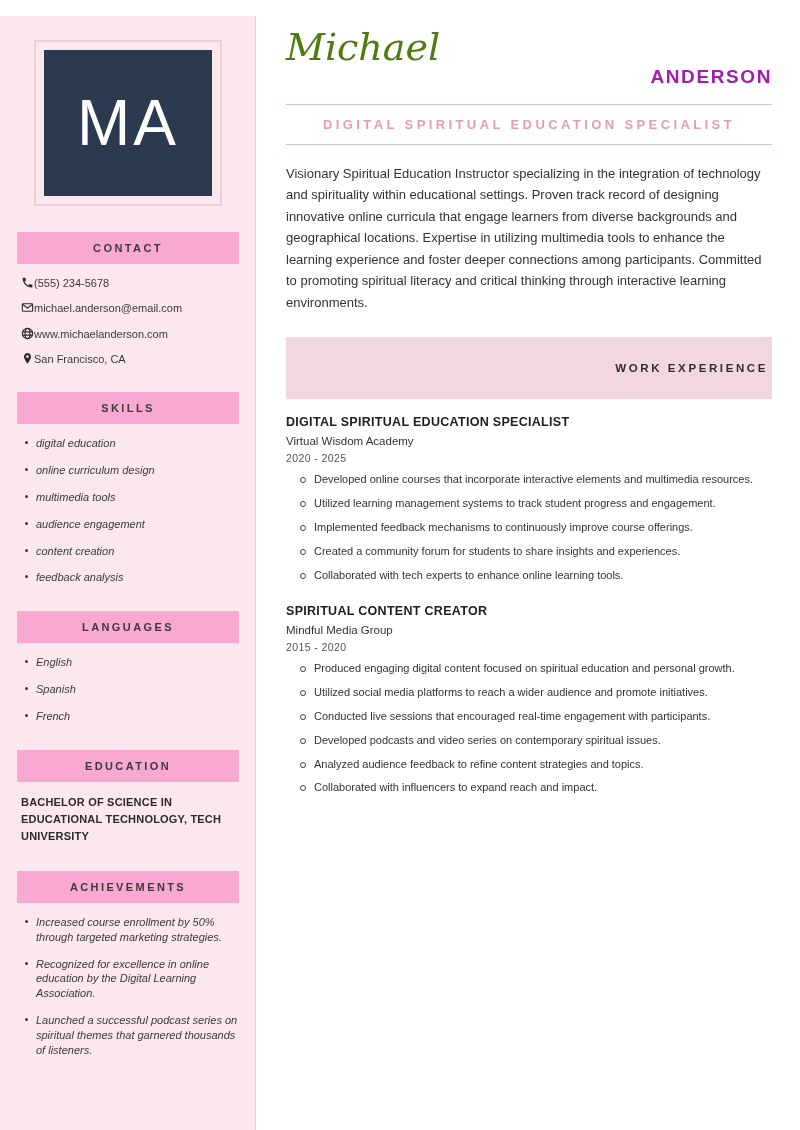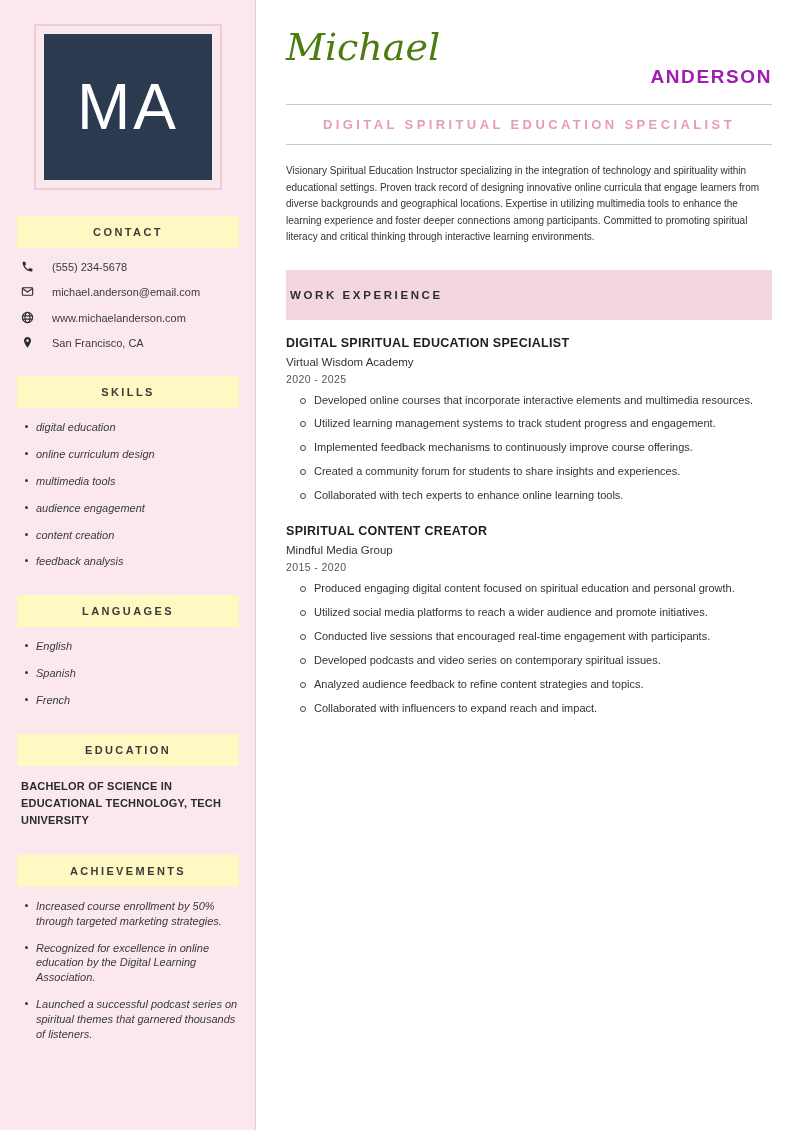--- a/index.html
+++ b/index.html
@@ -19,20 +19,21 @@
     display: flex;
     background: #ffffff;
   }
   
   .sidebar {
     width: 256px;
     min-width: 256px;
     background: #fbe8ec;
     padding: 0 17px;
     position: relative;
+    margin-top: 16px;
   }
   .sidebar:after {
     content: "";
     position: absolute;
     top: 0; right: 0; width: 1px; height: 100%;
     background: #e9c9d2;
   }
   .monogram-frame {
     margin: 24px 17px 0 17px;
     border: 2px solid #f0cdd6;
@@ -47,33 +48,33 @@
     justify-content: center;
   }
   .monogram span {
     color: #ffffff;
     font-size: 64px;
     letter-spacing: 3px;
     font-weight: 400;
     font-family: "Liberation Sans", sans-serif;
   }
   .side-heading {
-    background: #fef9c3;
+    background: #f9a8d4;
     text-align: center;
     font-size: 11px;
     font-weight: bold;
     letter-spacing: 2.4px;
     color: #3a3a3a;
     padding: 10px 4px;
     margin: 26px 0 12px 0;
   }
   .contact-row {
     display: flex;
     align-items: flex-start;
-    gap: 18px;
+    gap: 0;
     font-size: 11px;
     color: #3a3a3a;
     margin: 0 0 11px 4px;
     line-height: 1.3;
   }
   .contact-row .ic {
     width: 13px; height: 13px;
     flex: 0 0 13px;
     display: block;
     margin-top: 0px;
@@ -137,33 +138,33 @@
   .job-title {
     text-align: center;
     color: #e79dae;
     font-size: 13px;
     font-weight: bold;
     letter-spacing: 3.4px;
     padding: 12px 0 12px 0;
     border-bottom: 1px solid #d9c2c8;
   }
   .summary {
-    font-size: 10px;
+    font-size: 13px;
     line-height: 1.65;
     color: #333;
     margin: 18px 0 0 0;
   }
   .section-bar {
     background: #f3d7de;
-    text-align: left;
+    text-align: right;
     font-size: 11.5px;
     font-weight: bold;
     letter-spacing: 2.6px;
     color: #2e2e2e;
-    padding: 19px 4px;
+    padding: 25px 4px;
     margin: 24px 0 16px 0;
   }
   .role-title {
     font-size: 12.5px;
     font-weight: bold;
     letter-spacing: 0.3px;
     color: #1d1d1d;
     margin-bottom: 6px;
   }
   .role-company {

